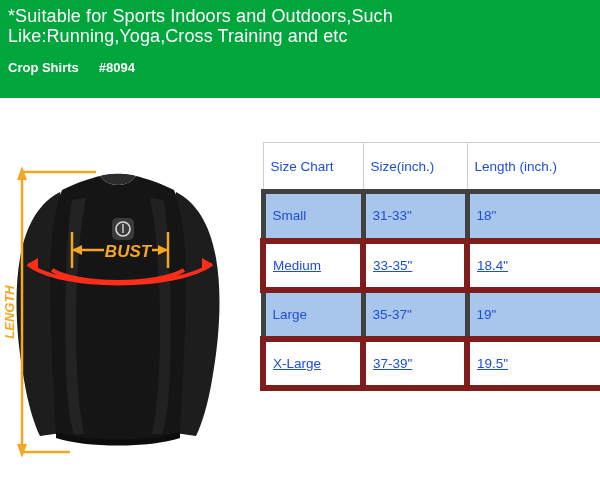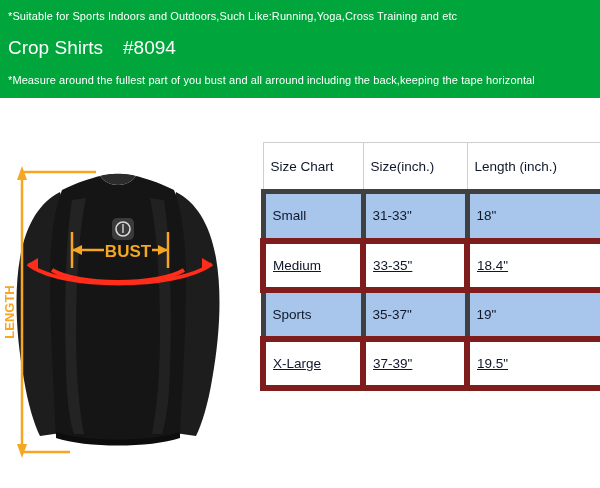--- a/index.html
+++ b/index.html
@@ -25,45 +25,47 @@
     position: absolute;
     left: 0;
     top: 0;
     width: 600px;
     background: #00a63c;
     color: #ffffff;
     box-sizing: border-box;
     padding: 6px 8px 8px 8px;
   }
   .hdr-line {
-    font-size: 11px;
+    font-size: 18px;
     line-height: 20px;
     color: #ffffff;
     letter-spacing: 0.1px;
   }
   .hdr-gap {
     height: 12px;
   }
   .hdr-title {
-    font-size: 19px;
+    font-size: 13px;
     line-height: 20px;
     color: #ffffff;
+    font-weight: bold;
   }
   .hdr-title .sku {
     margin-left: 20px;
   }
 
   
   .illustration {
     position: absolute;
     left: 0;
     top: 140px;
     width: 262px;
     height: 348px;
     background: #ffffff;
+    font-style: italic;
   }
   .illus-svg {
     display: block;
   }
 
   
   .chart-wrap {
     position: absolute;
     left: 260px;
     top: 142px;
@@ -72,21 +74,21 @@
   table.size-chart {
     border-collapse: collapse;
     width: 340px;
     table-layout: fixed;
   }
   table.size-chart td {
     border: 1px solid #ffffff;
     height: 49px;
     padding: 0 0 0 7px;
     font-size: 13.5px;
-    color: #0f172a;
+    color: #1d4ed8;
     vertical-align: middle;
     box-sizing: border-box;
     overflow: hidden;
     white-space: nowrap;
   }
   table.size-chart tr.head td {
     background: #ffffff;
     border: 1px solid #cfcfcf;
   }
   table.size-chart tr.band td {
@@ -107,21 +109,20 @@
 
 <div id="page">
 
   <div class="header-block">
     <div class="hdr-line">*Suitable for Sports Indoors and Outdoors,Such Like:Running,Yoga,Cross Training and etc</div>
     <div class="hdr-gap"></div>
     <div class="hdr-title">
       <span>Crop Shirts</span><span class="sku">#8094</span>
     </div>
     <div class="hdr-gap"></div>
-    <div class="hdr-line">*Measure around the fullest part of you bust and all arround including the back,keeping the tape horizontal</div>
   </div>
 
   <div class="illustration">
     <svg class="illus-svg" width="262" height="348" viewBox="0 0 262 348" xmlns="http://www.w3.org/2000/svg">
 
       <g>
 
         <path d="M60,52 C40,62 26,84 20,118 C14,152 16,196 24,240 C28,264 34,284 40,296 L68,292 C62,268 58,236 58,200 C58,160 62,120 70,92 Z" fill="#1d1d1d"></path>
 
         <path d="M176,52 C196,62 210,84 216,118 C222,152 220,196 212,240 C208,264 202,284 196,296 L168,292 C174,268 178,236 178,200 C178,160 174,120 166,92 Z" fill="#1d1d1d"></path>
@@ -189,21 +190,21 @@
           <td>Small</td>
           <td>31-33"</td>
           <td>18"</td>
         </tr>
         <tr class="plain">
           <td>Medium</td>
           <td>33-35"</td>
           <td>18.4"</td>
         </tr>
         <tr class="band">
-          <td>Sports</td>
+          <td>Large</td>
           <td>35-37"</td>
           <td>19"</td>
         </tr>
         <tr class="plain">
           <td>X-Large</td>
           <td>37-39"</td>
           <td>19.5"</td>
         </tr>
       </tbody>
     </table>

